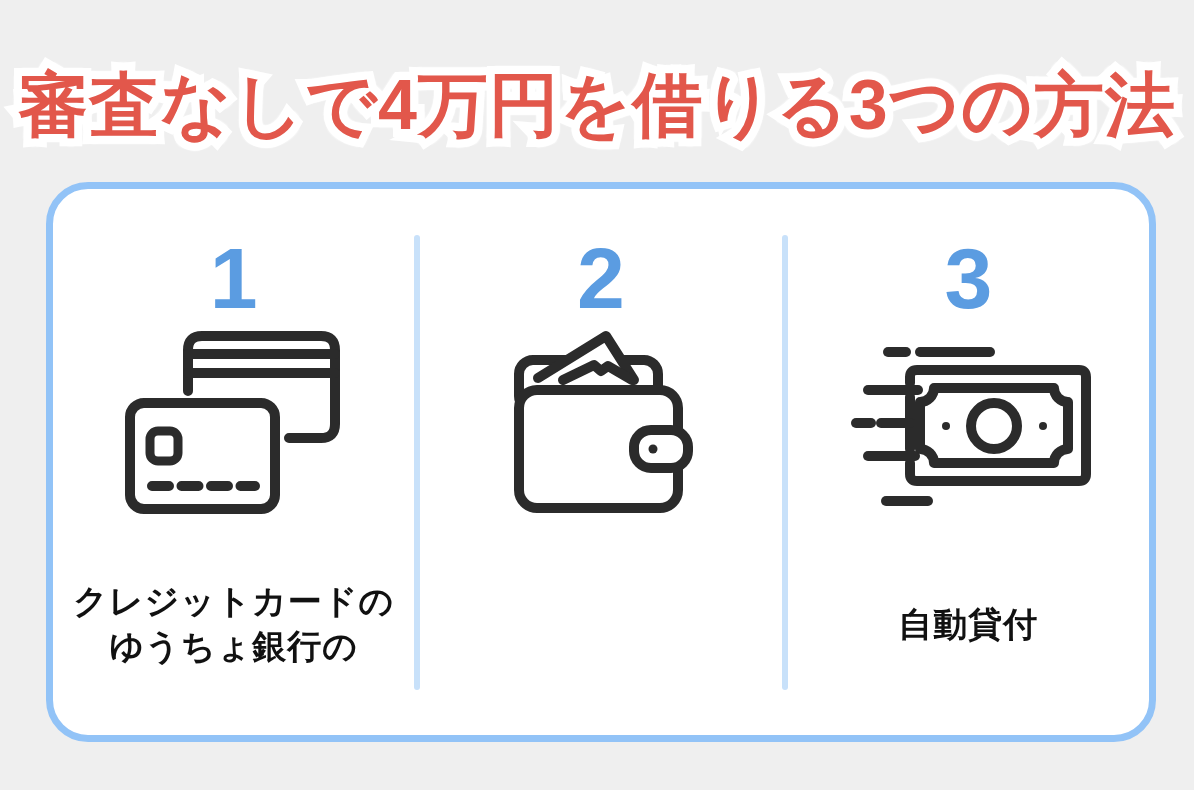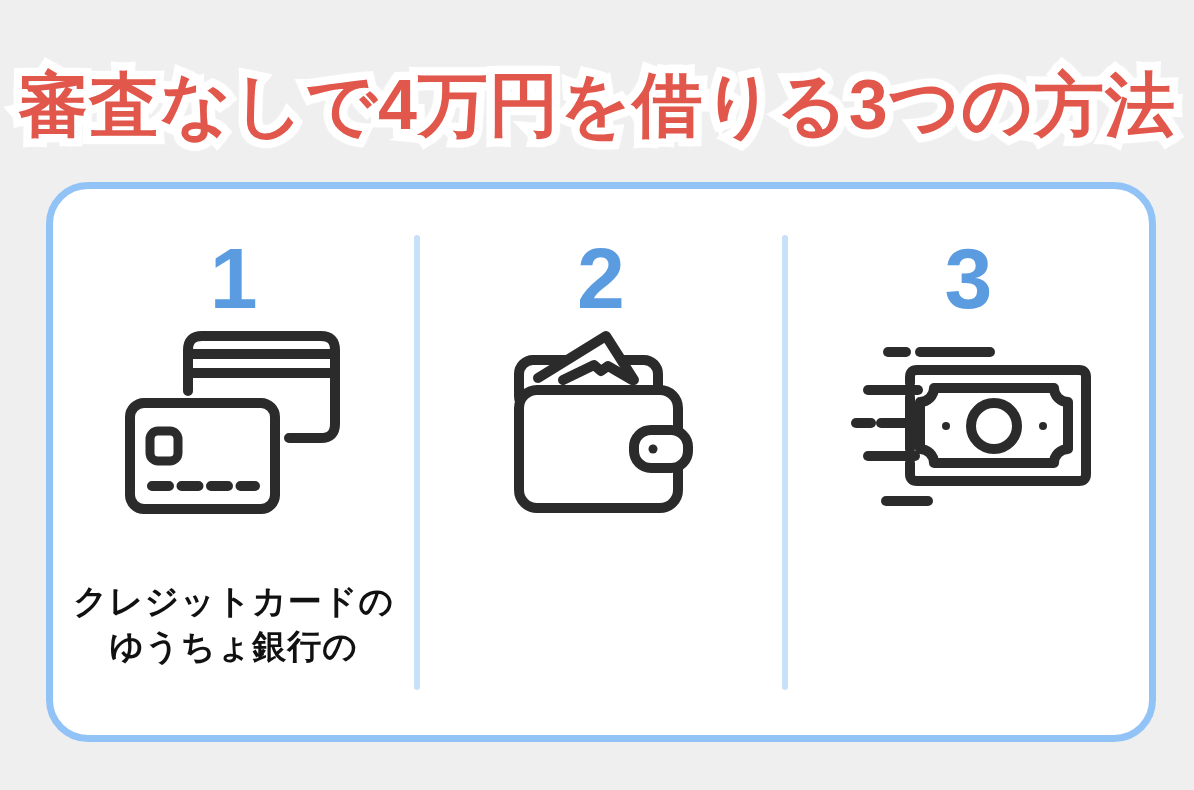--- a/index.html
+++ b/index.html
@@ -184,17 +184,18 @@
           <path class="stroke" d="M 50 24 H 68"></path>
           <path class="stroke" d="M 82 24 H 152"></path>
           <path class="stroke" d="M 30 62 H 80"></path>
           <path class="stroke" d="M 18 95 H 33"></path>
           <path class="stroke" d="M 43 95 H 72"></path>
           <path class="stroke" d="M 30 128 H 77"></path>
           <path class="stroke" d="M 48 173 H 90"></path>
         </svg>
       </div>
       <div class="label">
+        <span>自動貸付</span>
       </div>
     </div>
 
   </div>
 </div>
 
 </body></html>

